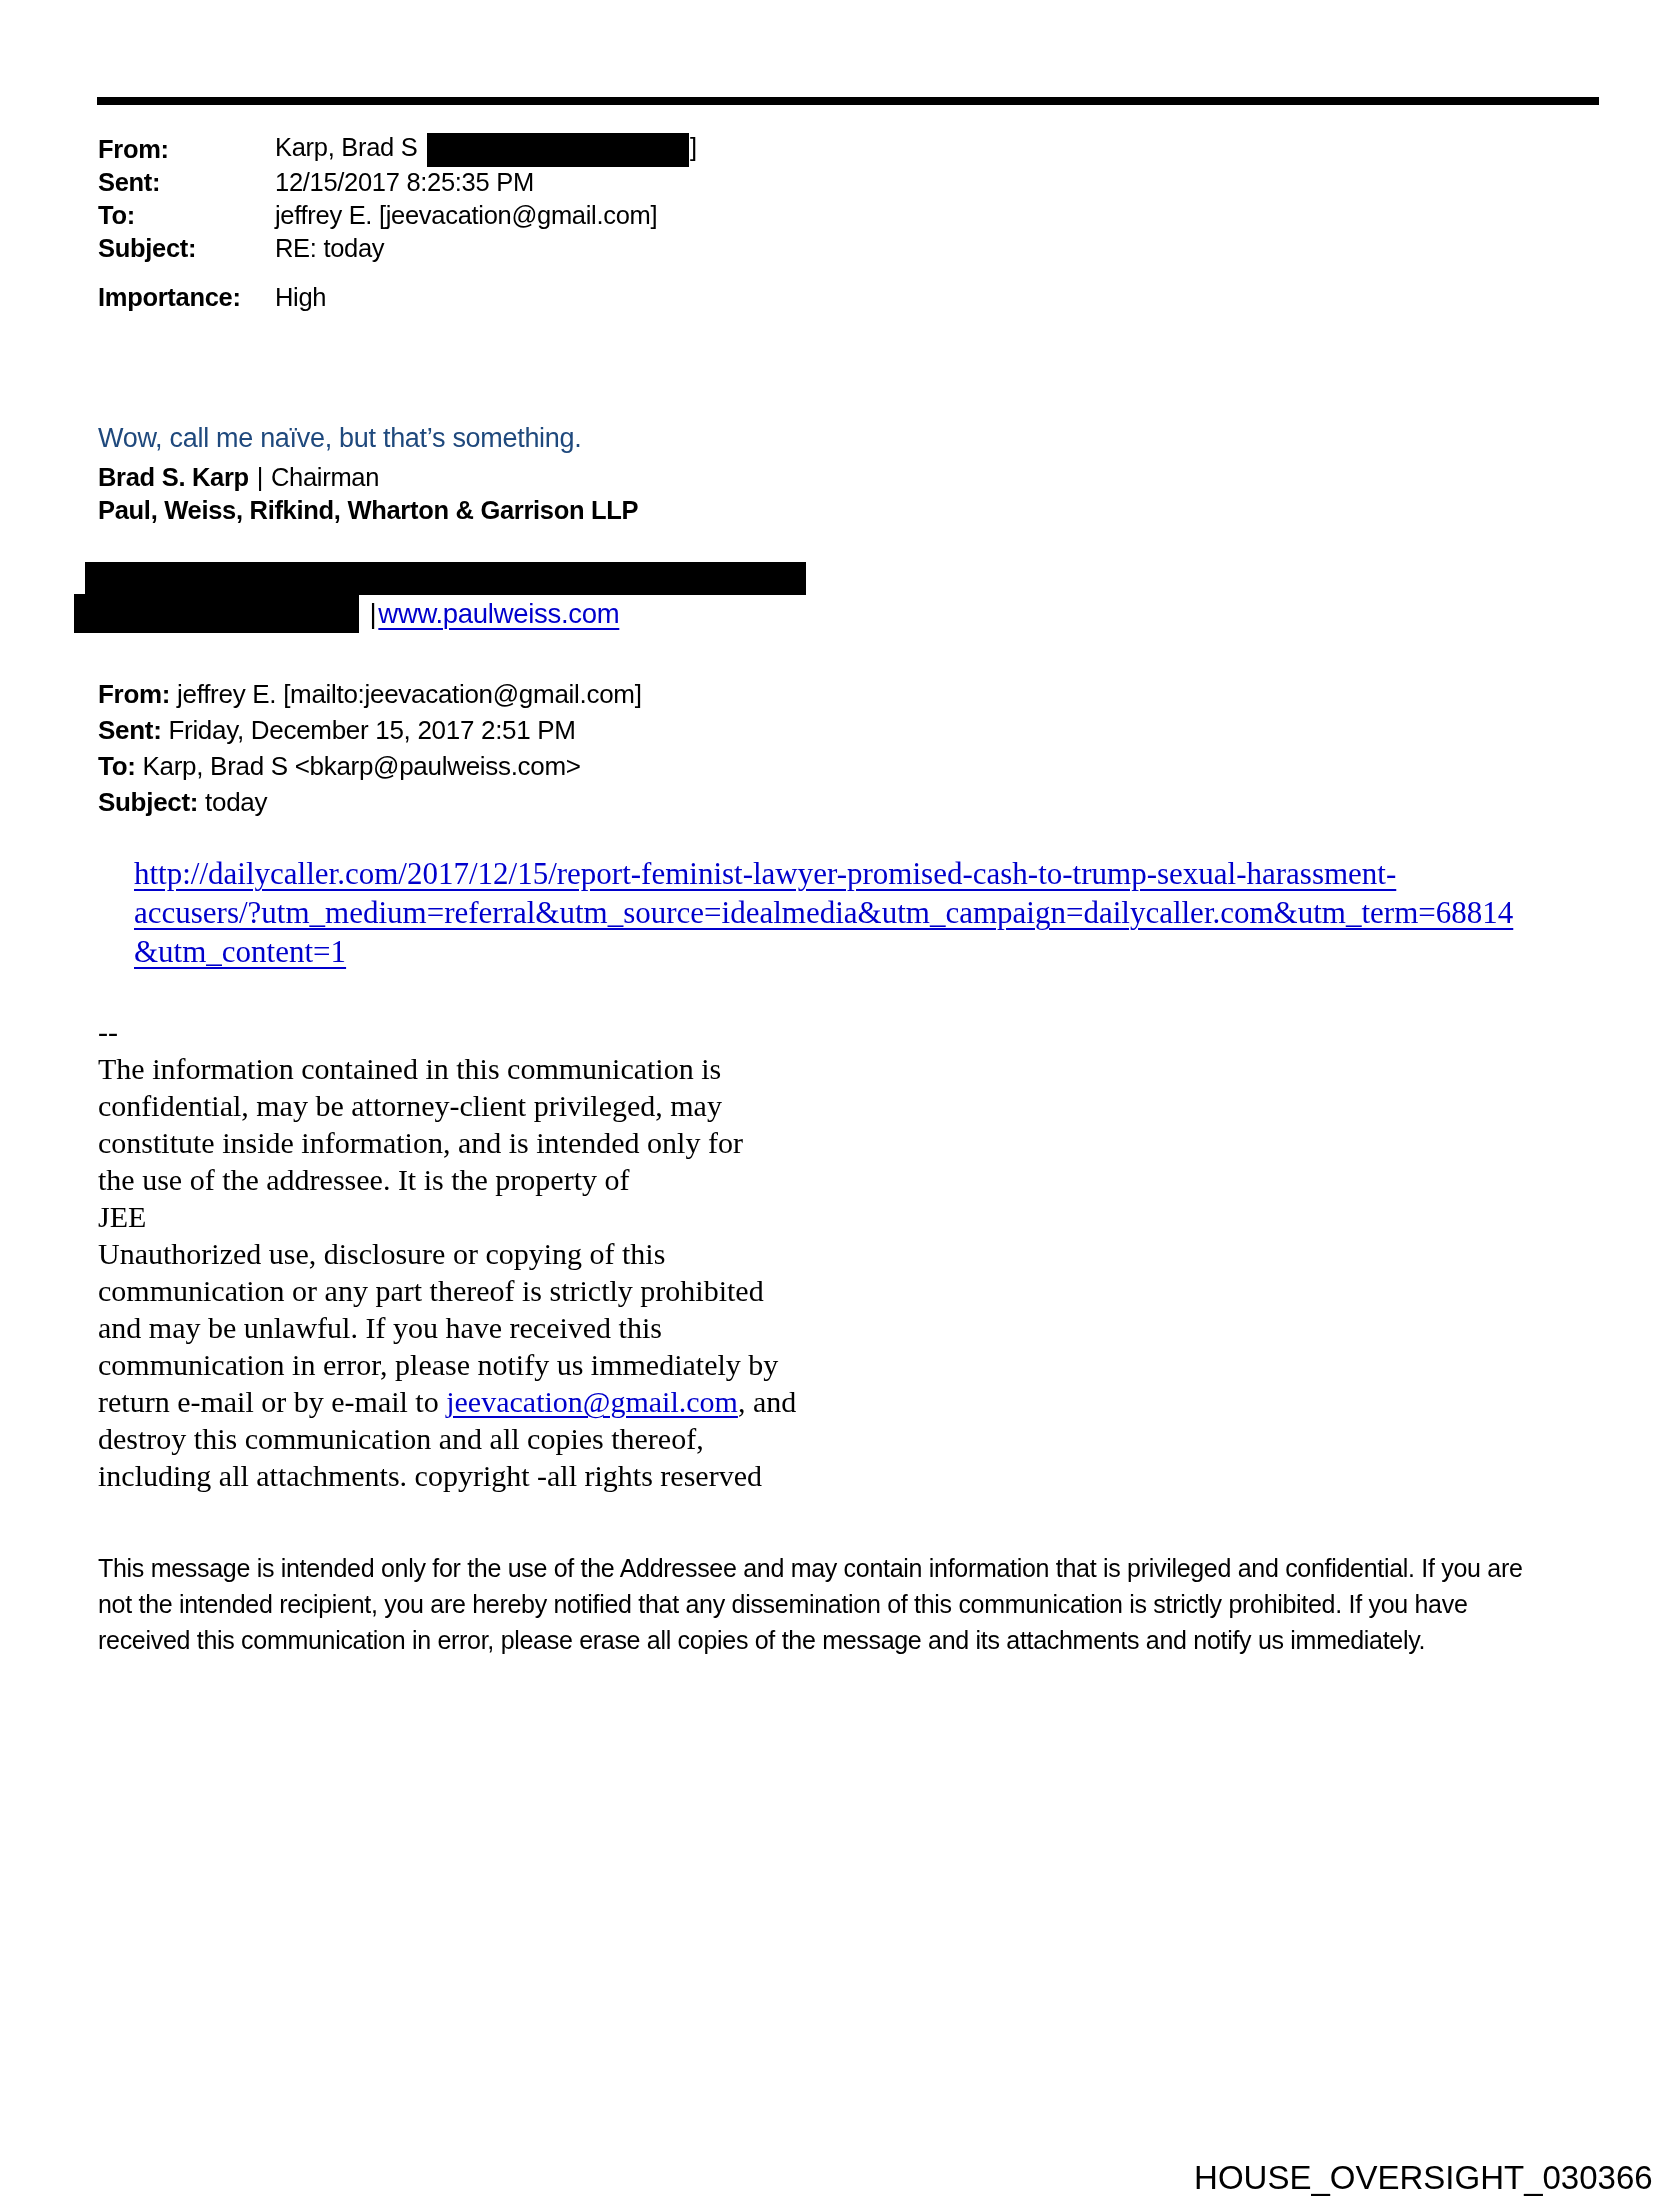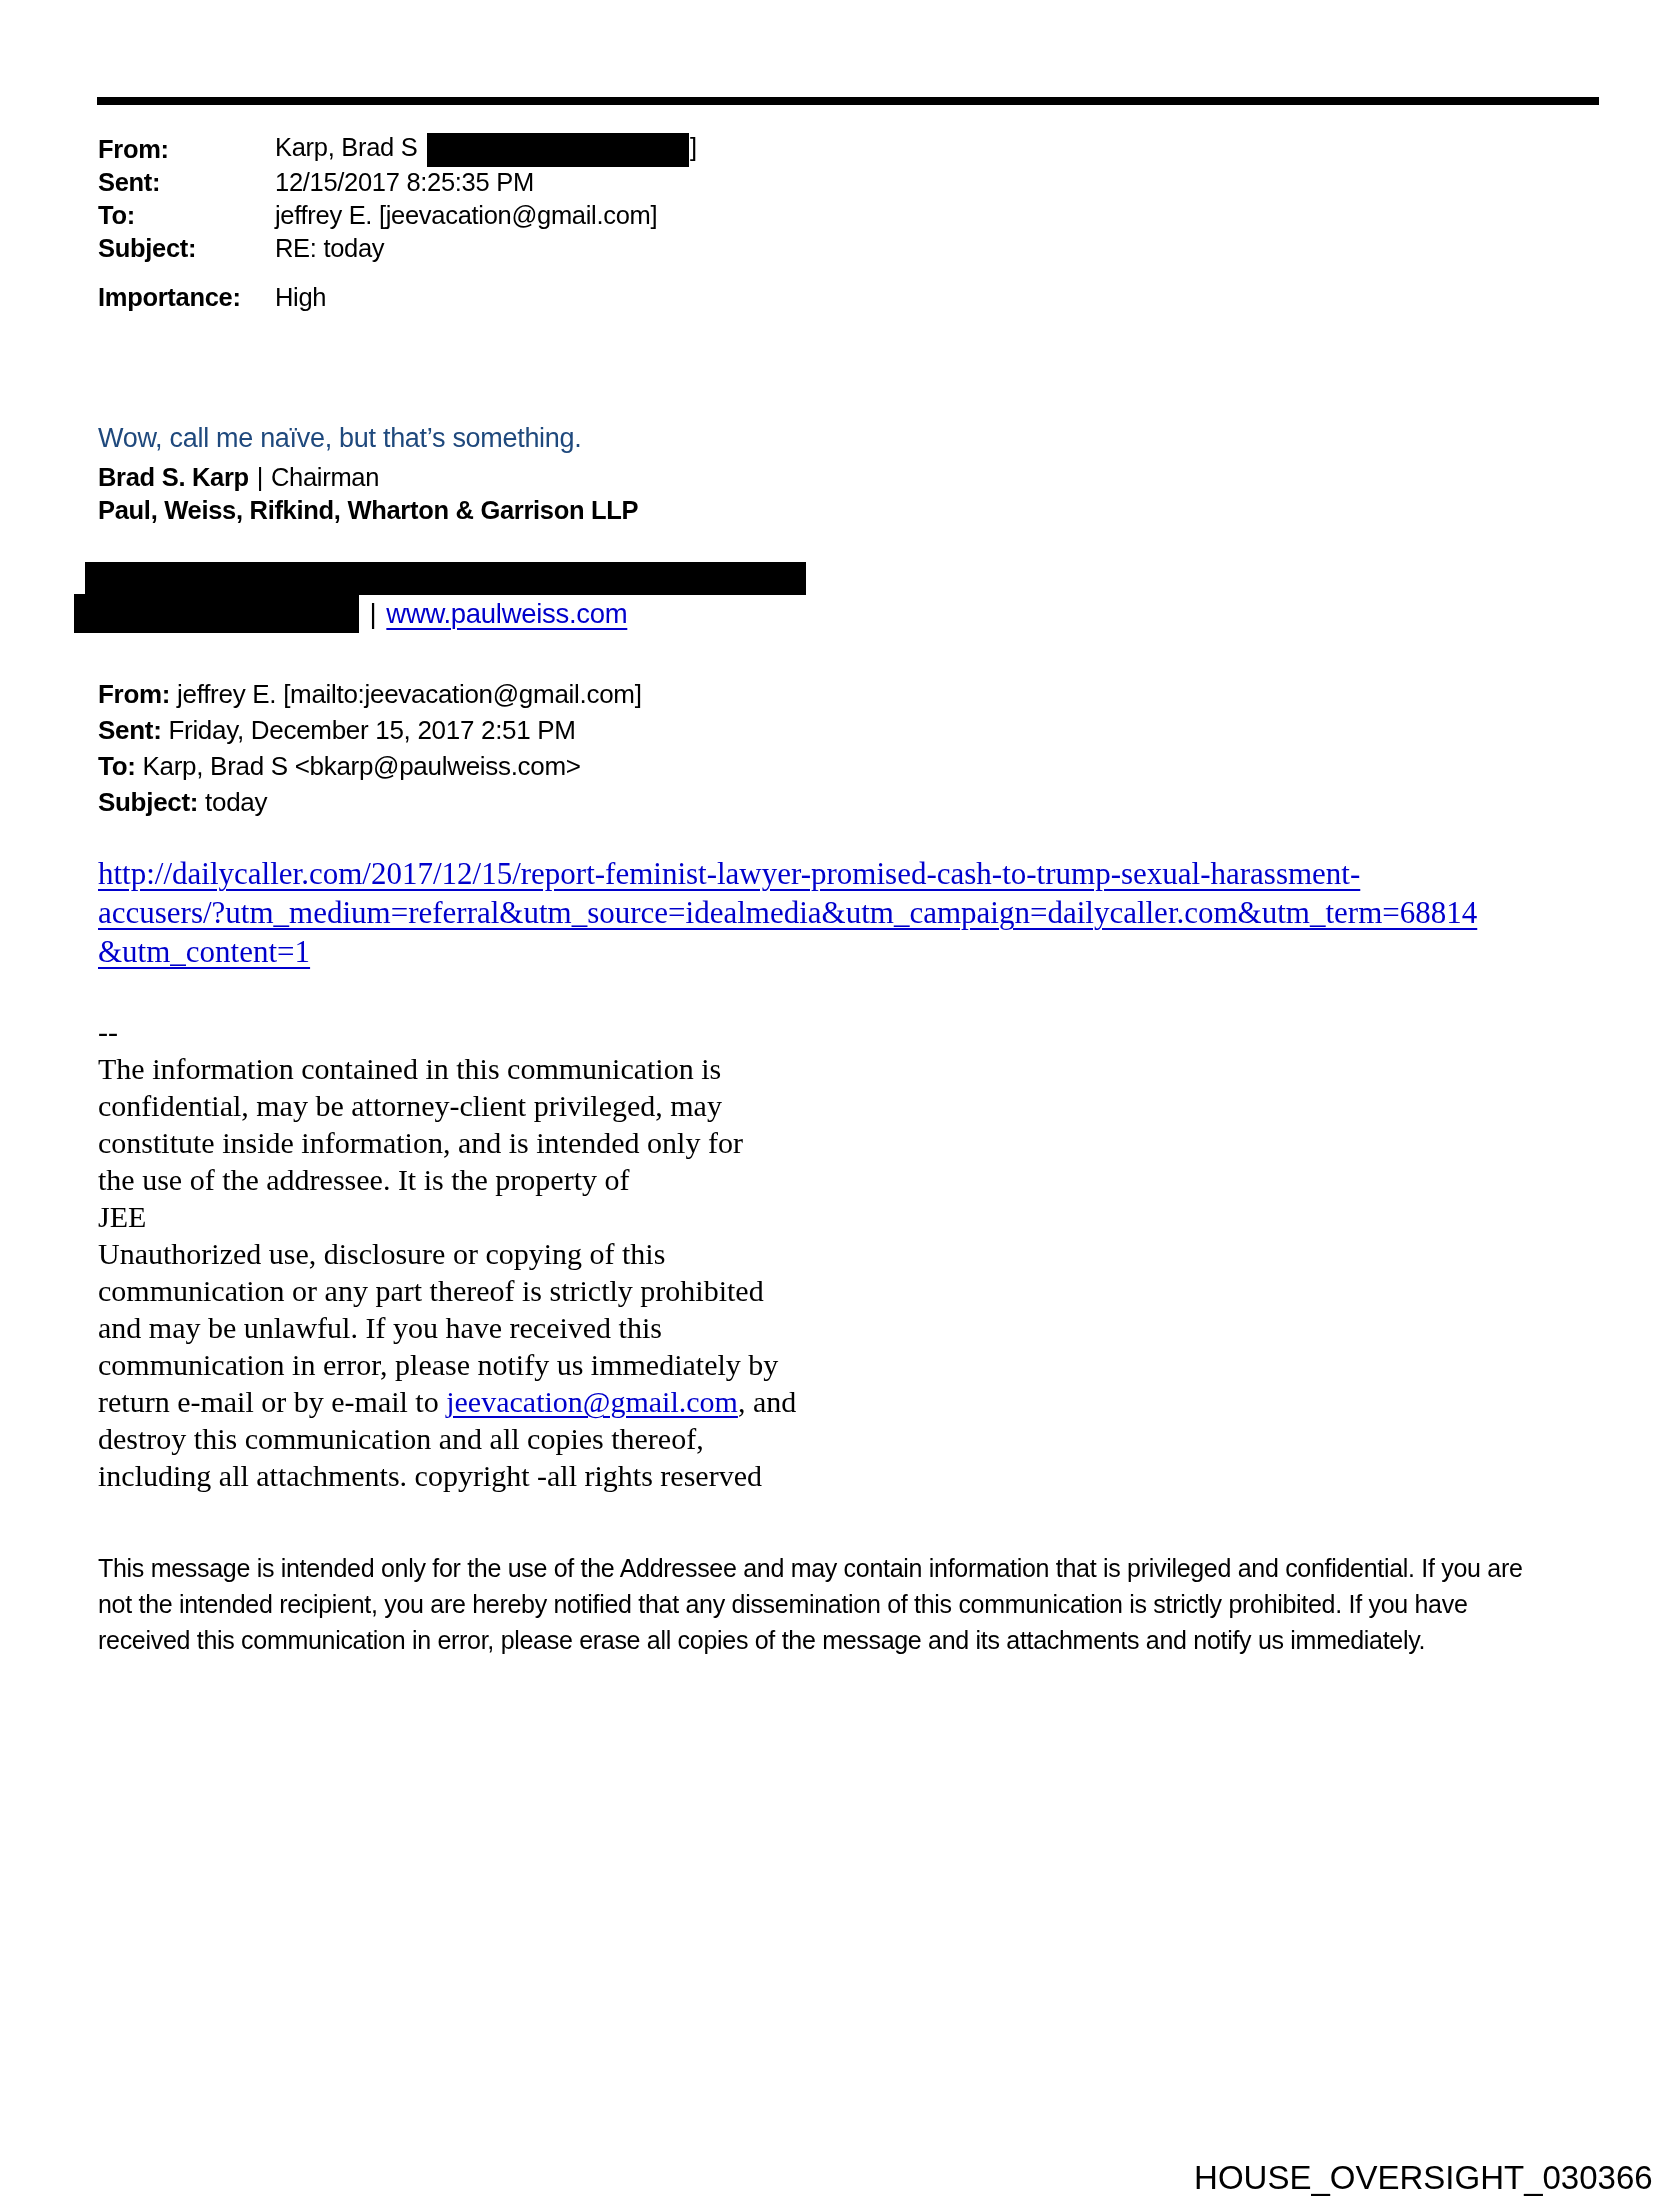--- a/index.html
+++ b/index.html
@@ -25,29 +25,29 @@
   
   .sig { position:absolute; left:98px; top:461px; font-size:25.5px; letter-spacing:-0.3px; line-height:33px; white-space:nowrap; }
   .sig .b { font-weight:bold; }
   .sig .sep { font-weight:normal; padding:0 7.9px; }
 
   
   .bar-wide { position:absolute; left:85px; top:562px; width:721px; height:33px; background:#000; }
   .bar-row { position:absolute; left:74px; top:594px; height:39px; display:flex; align-items:center; }
   .bar-narrow { width:285px; height:39px; background:#000; flex:0 0 285px; }
   .site-pipe { font-size:27.5px; margin-left:10.5px; letter-spacing:-0.3px; }
-  .site-link { font-size:27.5px; margin-left:10px; letter-spacing:-0.3px; color:#0000CC; text-decoration:underline; text-decoration-thickness:2px; text-underline-offset:4.6px; }
+  .site-link { font-size:27.5px; margin-left:2px; letter-spacing:-0.3px; color:#0000CC; text-decoration:underline; text-decoration-thickness:2px; text-underline-offset:4.6px; }
 
   
   .hdr2 { position:absolute; left:98px; top:676px; font-size:26px; letter-spacing:-0.3px; line-height:36px; white-space:nowrap; }
   .hdr2 .lbl { font-weight:bold; }
 
   
   .url-block { position:absolute; left:98px; top:854px; font-family:"Liberation Serif", serif; font-size:31px; line-height:39px; }
-  .url-block a, .url-line { color:#0000CC; text-decoration:underline; text-decoration-thickness:2px; text-underline-offset:4.6px; white-space:nowrap; display:block; }
+  .url-block a, .url-line { color:#0000CC; text-decoration:underline; text-decoration-thickness:2px; text-underline-offset:4.6px; white-space:nowrap; display:block;margin-left:36px; }
 
   
   .serif-block { position:absolute; left:98px; top:1013px; font-family:"Liberation Serif", serif; font-size:30px; line-height:37px; white-space:nowrap; }
   .serif-block .indent { padding-left:65px; }
   .serif-block a { color:#0000CC; text-decoration:underline; text-decoration-thickness:2px; text-underline-offset:3.9px;text-align:center; }
 
   
   .sans-block { position:absolute; left:98px; top:1550px; font-size:25px; letter-spacing:-0.3px; line-height:36px; white-space:nowrap; }
 
   

